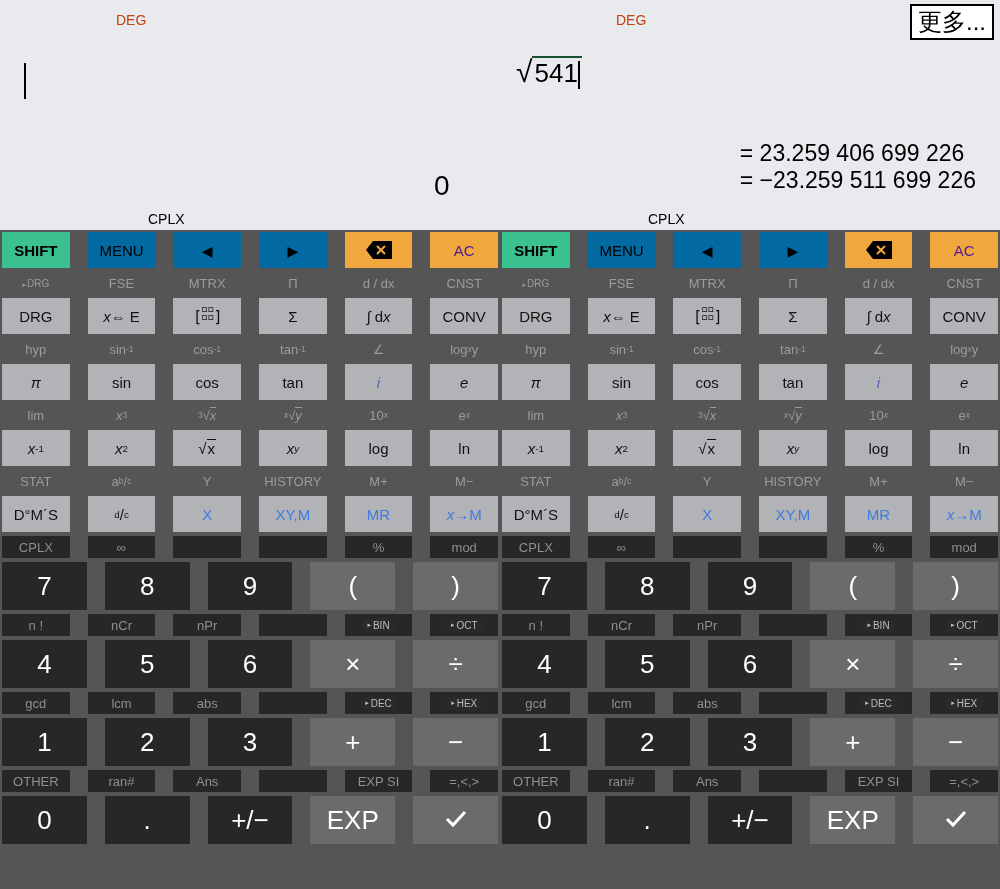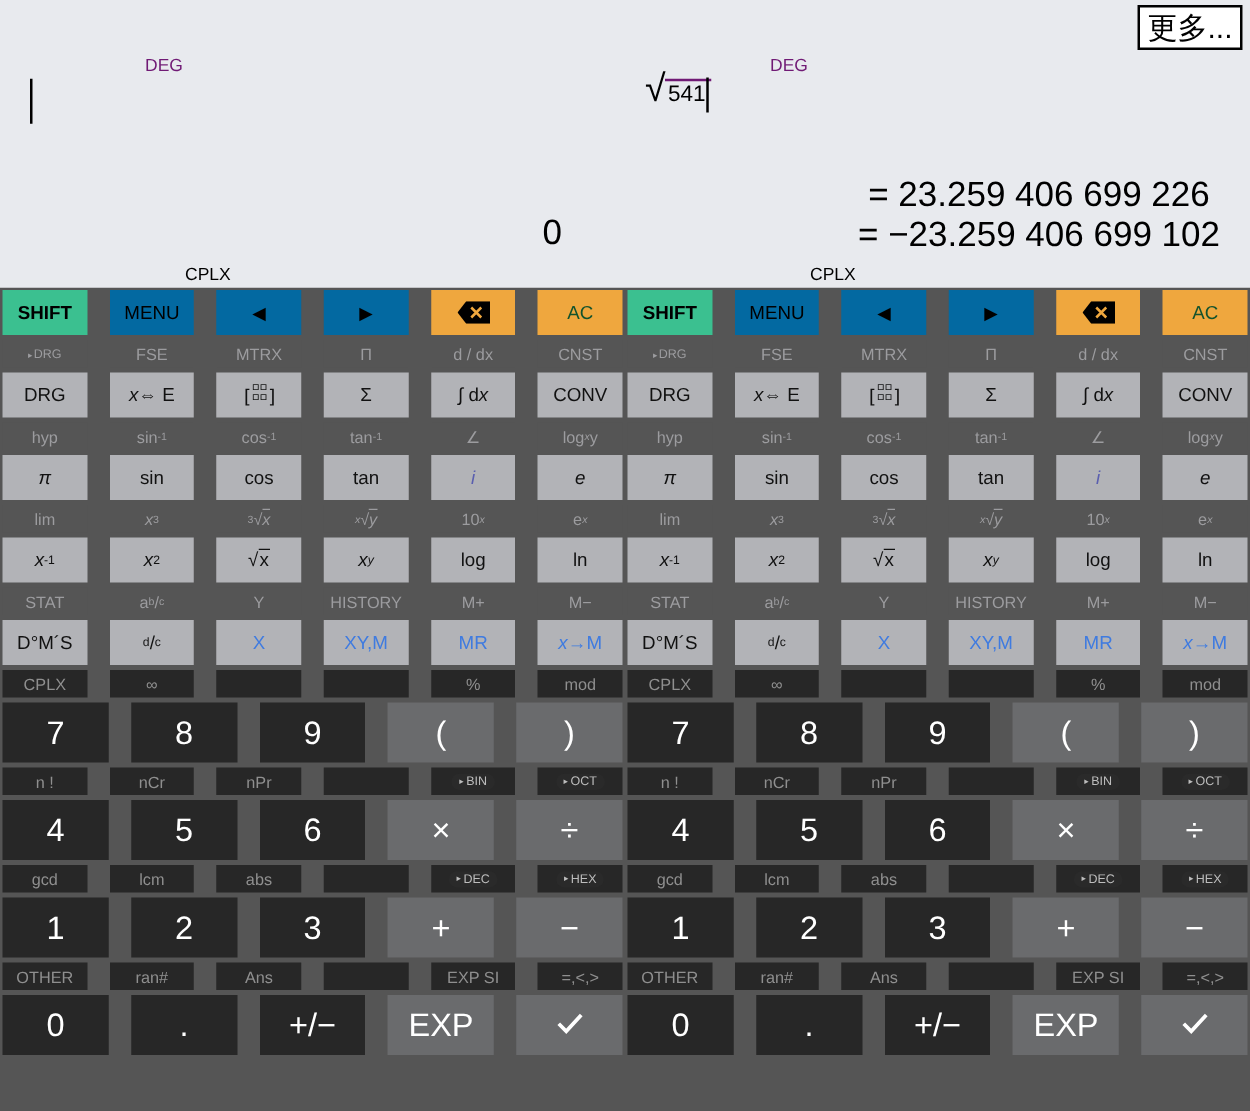--- a/index.html
+++ b/index.html
@@ -21,22 +21,21 @@
   right: 6px;
   font-size: 24px;
   border: 2px solid #000;
   padding: 0 6px;
   background: #ffffff;
 }
 .deg-label {
   position: absolute;
   top: 12px;
   font-size: 14px;
-  color: #701a75;
-  margin-top: 32px;
+  color: #c2410c;
 }
 .display-left {
   position: absolute;
   top: 60px;
   left: 24px;
   font-size: 32px;
   color: #000;
 }
 .cursor-bar {
   display: inline-block;
@@ -54,22 +53,22 @@
 .result-zero {
   position: absolute;
   top: 170px;
   left: 434px;
   font-size: 28px;
 }
 .results {
   position: absolute;
   top: 140px;
   right: 24px;
-  font-size: 28px;
-  text-align: center;
+  font-size: 23px;
+  text-align: left;
 }
 .cplx-label {
   position: absolute;
   bottom: 3px;
   font-size: 14px;
   color: #000;
 }
 .panels {
   display: flex;
   height: 659px;
@@ -85,21 +84,21 @@
 }
 .btn {
   flex: 1;
   display: flex;
   align-items: center;
   justify-content: center;
   font-size: 15px;
   min-height: 36px;
 }
 .btn-shift { background: #3bc090; color: #000; font-weight: bold; }
-.btn-orange { background: #efa73e; color: #14532d; }
+.btn-orange { background: #efa73e; color: #4c1d95; }
 .btn-menu { background: #0369a1; color: #000; }
 .btn-gray { background: #b2b3b7; color: #111; }
 .btn-shift-label { background: #555; color: #9c9c9f; font-size: 13px; height: 22px; min-height: 22px; }
 .btn-shift-label-black { background: #272727; color: #8f8f8f; font-size: 13px; height: 22px; min-height: 22px; }
 .btn-dark-num { background: #272727; color: #fff; font-size: 26px; min-height: 48px; }
 .btn-mid-gray { background: #6a6b6d; color: #fff; font-size: 26px; min-height: 48px; }
 .btn-blue-text { color: #3f7be0; }
 .row-tall .btn { min-height: 48px; }
 .italic { font-style: italic; }
 .sup { font-size: 0.65em; vertical-align: super; }
@@ -118,37 +117,37 @@
   padding: 1px 6px;
   border-radius: 8px;
   display: inline-flex;
   align-items: center;
   text-align: right;
 }
 .base-pill::before { content: "▸"; font-size: 7px; margin-right: 2px; }
 .drg-pill { font-size: 10px; }
 .drg-pill::before { content: "▸"; font-size: 7px; margin-right: 1px; }
 .sqrt-sym { font-size: 30px; }
-.sqrt-overline { border-top: 2px solid #701a75; padding: 0 2px; font-size: 18px; text-align: right; }
+.sqrt-overline { border-top: 2px solid #14532d; padding: 0 2px; font-size: 26px; text-align: right; }
 </style>
 </head>
 <body>
 
 <div class="top-area">
   <button class="more-btn">更多...</button>
   <div class="deg-label" style="left:116px">DEG</div>
   <div class="deg-label" style="left:616px">DEG</div>
   <div class="display-left"><span class="cursor-bar"></span></div>
   <div class="sqrt-expr">
     <span class="sqrt-sym">√</span><span class="sqrt-overline"><span>541</span><span class="cursor-bar" style="height:28px;"></span></span>
   </div>
   <div class="result-zero">0</div>
   <div class="results">
     <div>= 23.259 406 699 226</div>
-    <div>= −23.259 406 699 102</div>
+    <div>= −23.259 511 699 226</div>
   </div>
   <div class="cplx-label" style="left:148px">CPLX</div>
   <div class="cplx-label" style="left:648px">CPLX</div>
 </div>
 
 <div class="panels">
   <div class="panel">
       <div class="row">
         <div class="btn btn-shift">SHIFT</div>
         <div class="btn btn-menu">MENU</div>

